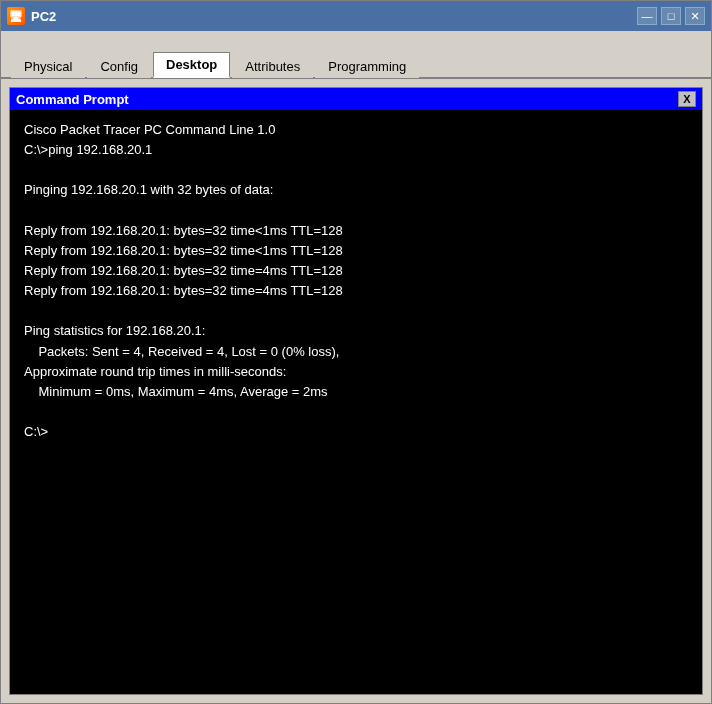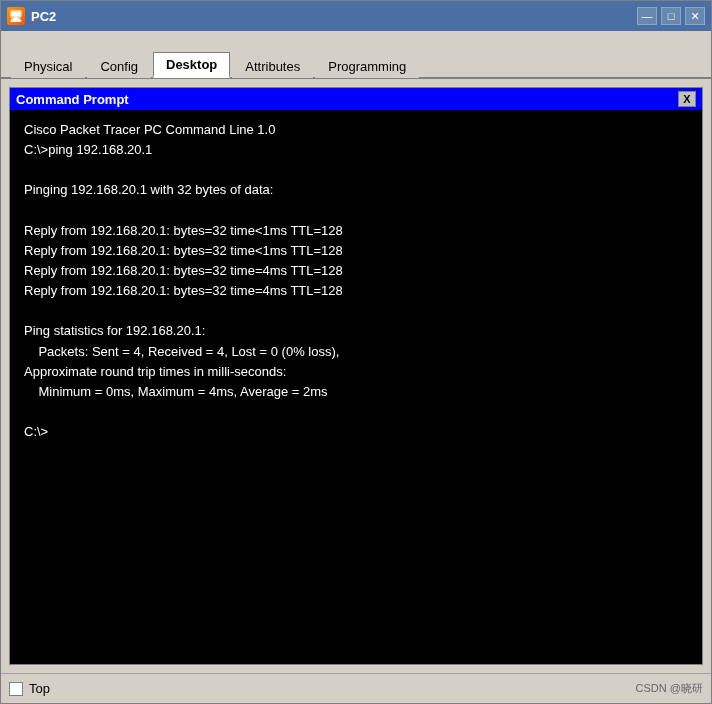--- a/index.html
+++ b/index.html
@@ -218,19 +218,14 @@
 
 Ping statistics for 192.168.20.1:
     Packets: Sent = 4, Received = 4, Lost = 0 (0% loss),
 Approximate round trip times in milli-seconds:
     Minimum = 0ms, Maximum = 4ms, Average = 2ms
 
 C:\&gt;</div>
     </div>
   </div>
 
-  <div class="bottom-bar">
-    <div class="top-checkbox"></div>
-    <span class="bottom-label">Top</span>
-    <span class="watermark">CSDN @晓研</span>
-  </div>
 
 </div>
 
 </body></html>

